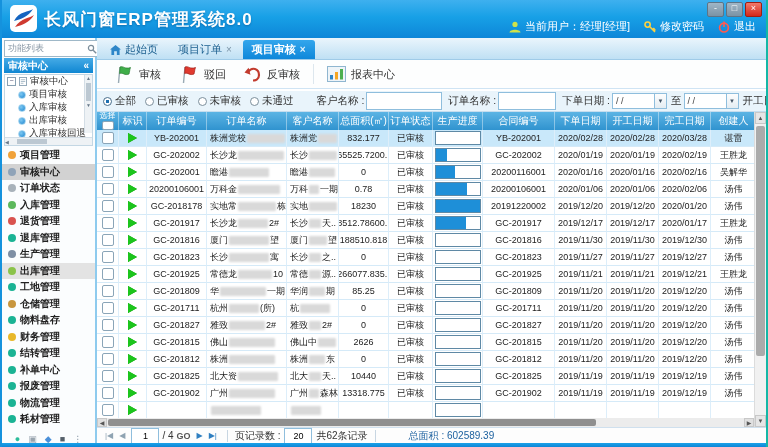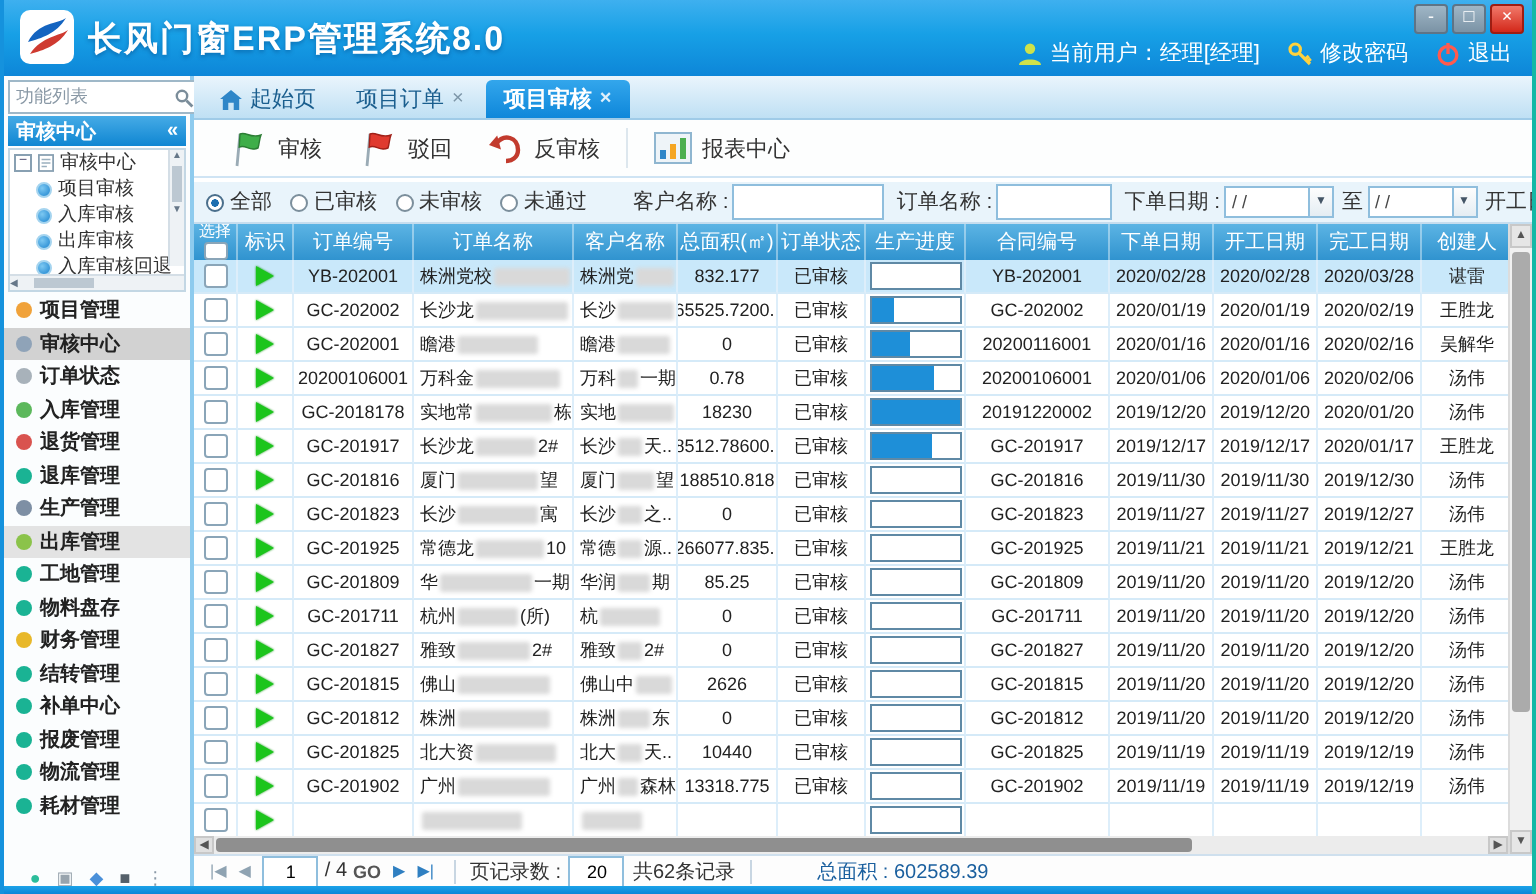--- a/index.html
+++ b/index.html
@@ -246,20 +246,24 @@
         </div>
         <div class="acc-item hl">
           <span class="acc-dot" style="background: rgb(139, 195, 74);"></span>
           <span>出库管理</span>
         </div>
         <div class="acc-item">
           <span class="acc-dot" style="background: rgb(26, 179, 148);"></span>
           <span>工地管理</span>
         </div>
         <div class="acc-item">
+          <span class="acc-dot" style="background: rgb(200, 150, 62);"></span>
+          <span>仓储管理</span>
+        </div>
+        <div class="acc-item">
           <span class="acc-dot" style="background: rgb(26, 179, 148);"></span>
           <span>物料盘存</span>
         </div>
         <div class="acc-item">
           <span class="acc-dot" style="background: rgb(232, 184, 42);"></span>
           <span>财务管理</span>
         </div>
         <div class="acc-item">
           <span class="acc-dot" style="background: rgb(26, 179, 148);"></span>
           <span>结转管理</span>

